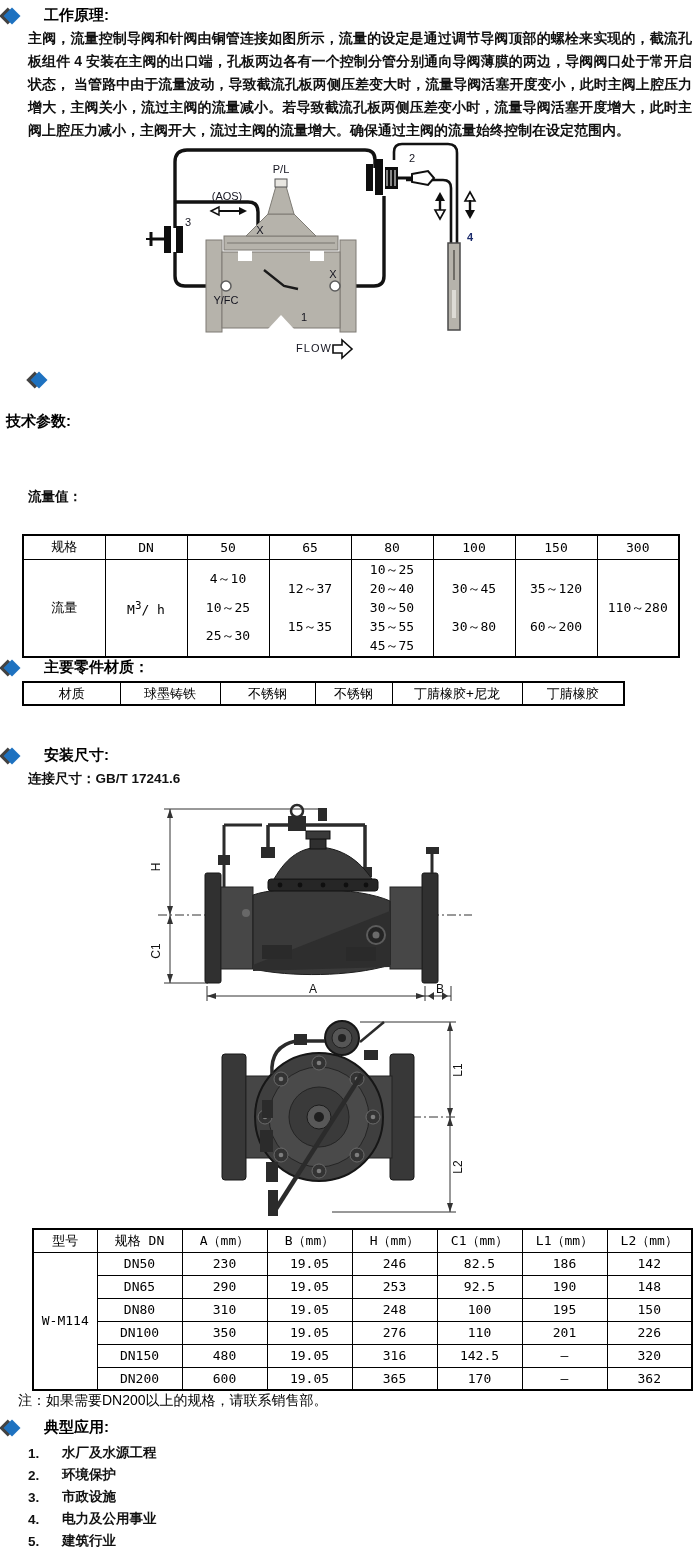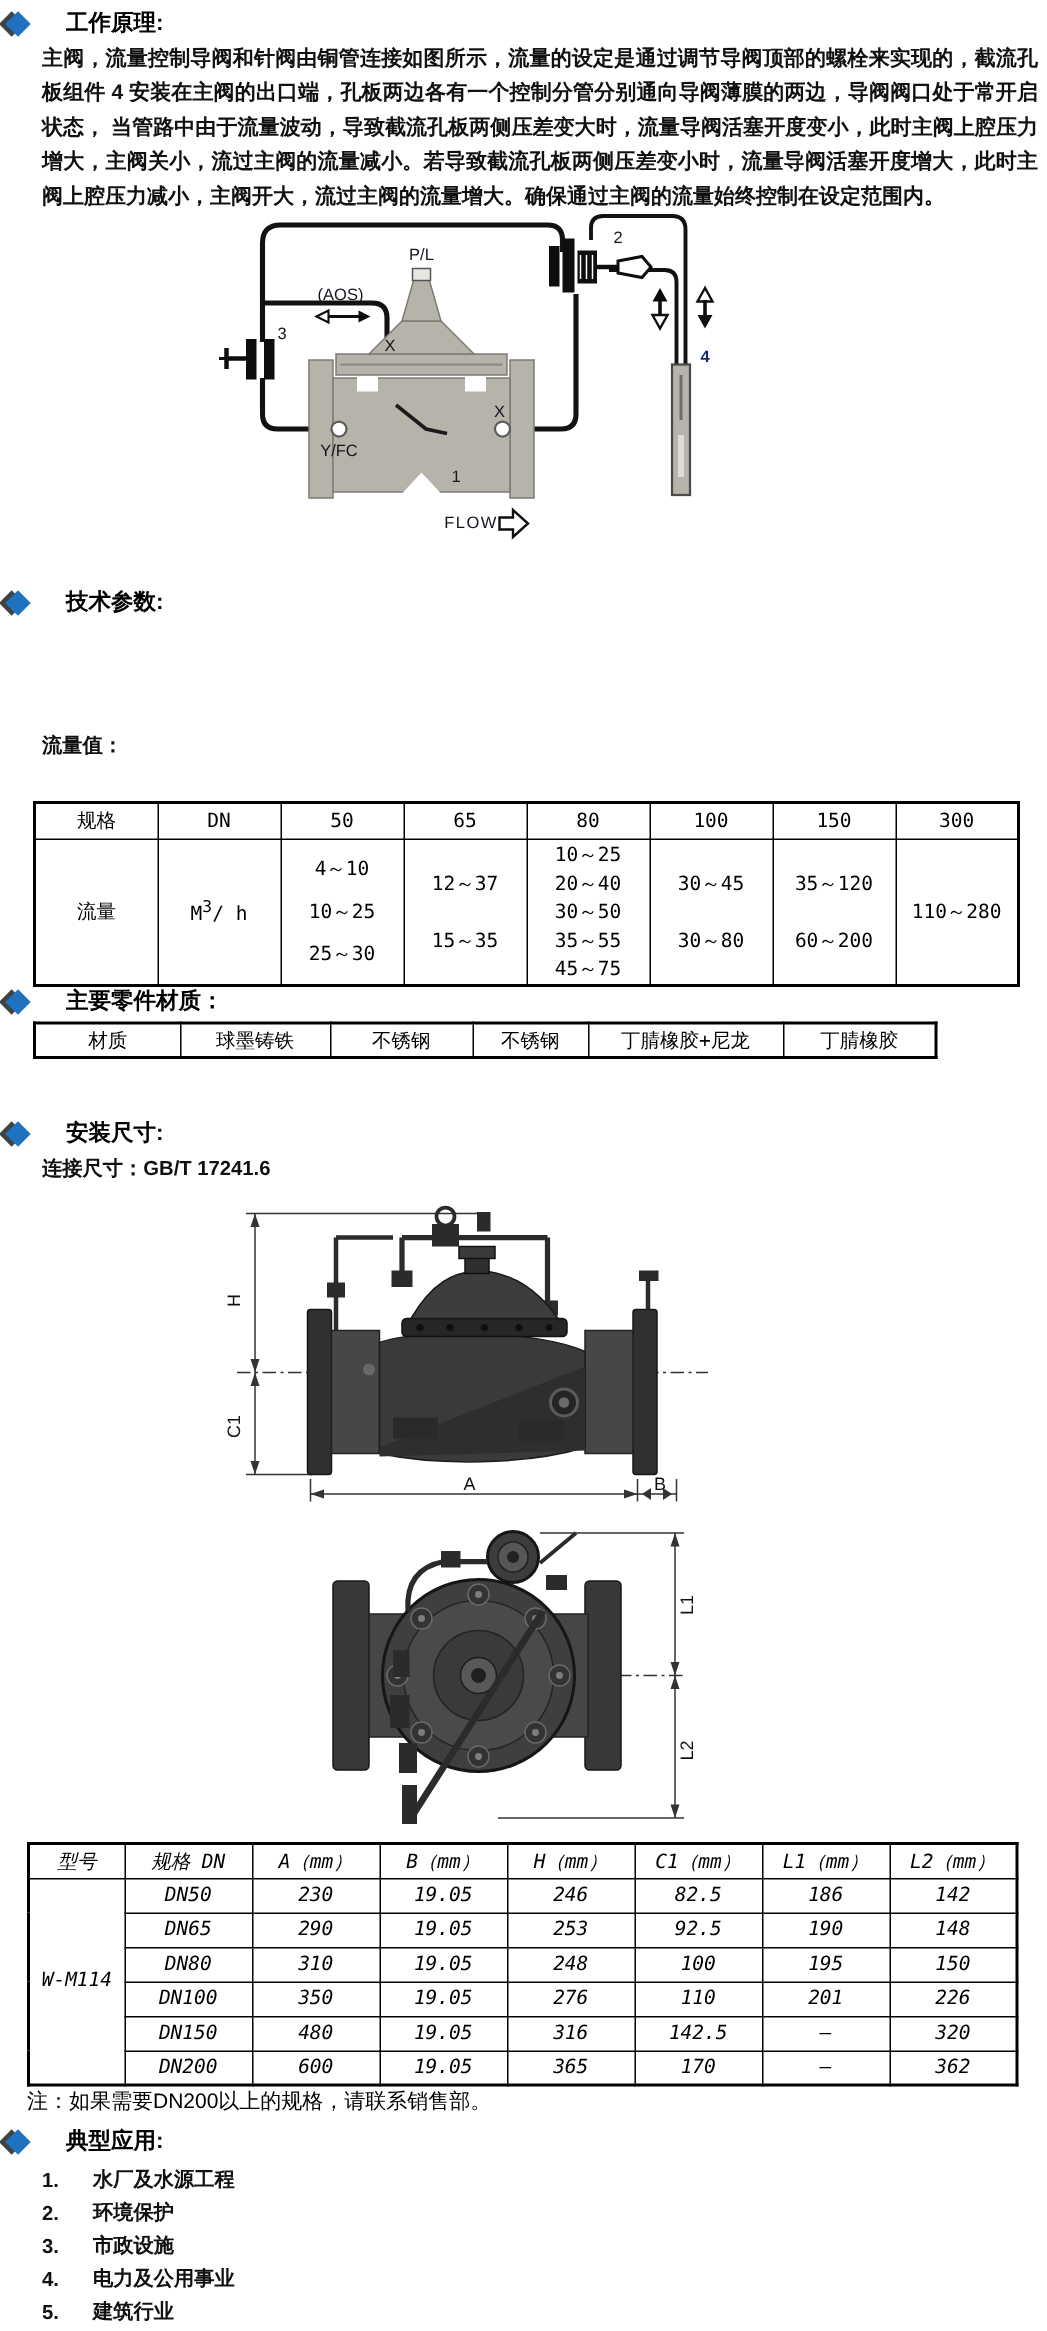--- a/index.html
+++ b/index.html
@@ -115,21 +115,21 @@
     <text x="142" y="94" text-anchor="middle" class="schtxt">X</text>
     <text x="215" y="138" text-anchor="middle" class="schtxt">X</text>
     <text x="108" y="164" text-anchor="middle" class="schtxt">Y/FC</text>
     <text x="186" y="181" text-anchor="middle" class="schtxt">1</text>
     <text x="294" y="22" text-anchor="middle" class="schtxt">2</text>
     <text x="70" y="86" text-anchor="middle" class="schtxt">3</text>
     <text x="352" y="101" text-anchor="middle" class="schtxt" style="fill:#1a2a6b;font-weight:bold;">4</text>
     <text x="196" y="212" text-anchor="middle" class="schtxt" style="letter-spacing:1px;">FLOW</text>
   </svg>
 
-  <div class="sec-title" style="left:6px;top:392px;">
+  <div class="sec-title" style="left:6px;top:374px;flex-direction:column;">
     <span class="diamond"></span>
     <span>技术参数:</span>
   </div>
   <div class="caption" style="top:488px;text-align:right;">流量值：</div>
 
   <table class="tbl" style="left:22px;top:534px;width:656px;">
     <colgroup>
         <col style="width:82px">
         <col style="width:82px">
         <col style="width:82px">
@@ -341,21 +341,21 @@
       <rect x="152" y="38" width="14" height="10" fill="#2b2b2b"></rect>
 
       <rect x="50" y="88" width="11" height="18" fill="#2b2b2b"></rect>
       <rect x="48" y="118" width="13" height="22" fill="#2b2b2b"></rect>
       <line x1="150" y1="62" x2="62" y2="200" stroke="#2b2b2b" stroke-width="4.5"></line>
       <rect x="54" y="150" width="12" height="20" fill="#2b2b2b"></rect>
       <rect x="56" y="178" width="10" height="26" fill="#2b2b2b"></rect>
     </g>
   </svg>
 
-  <table class="tbl" style="left:18px;top:1228px;width:659px;font-style:italic;">
+  <table class="tbl" style="left:32px;top:1228px;width:659px;">
     <colgroup>
         <col style="width:64px">
         <col style="width:85px">
         <col style="width:85px">
         <col style="width:85px">
         <col style="width:85px">
         <col style="width:85px">
         <col style="width:85px">
         <col style="width:85px">
       </colgroup>

